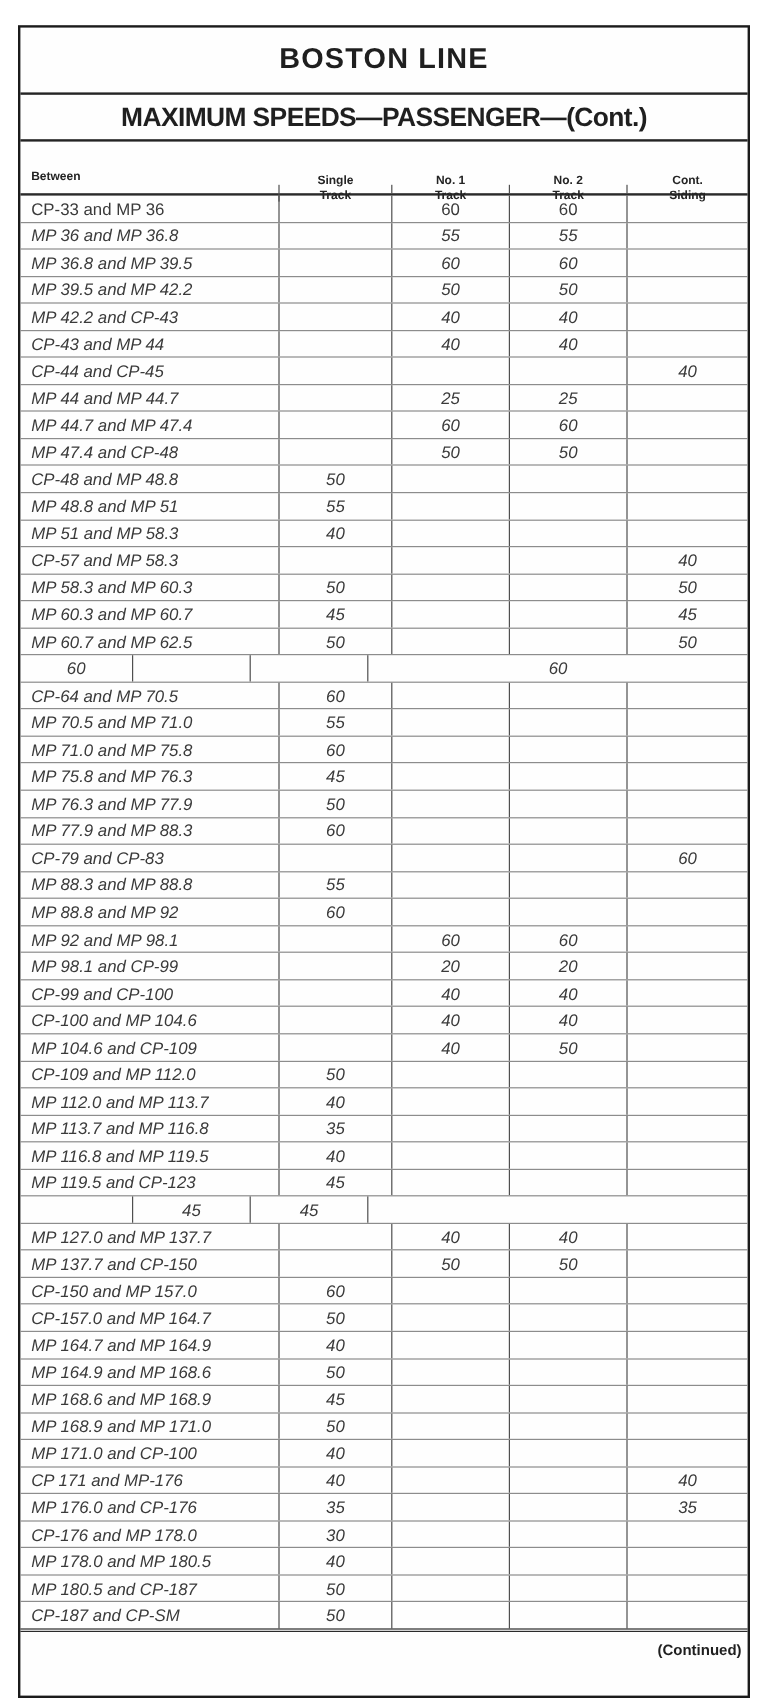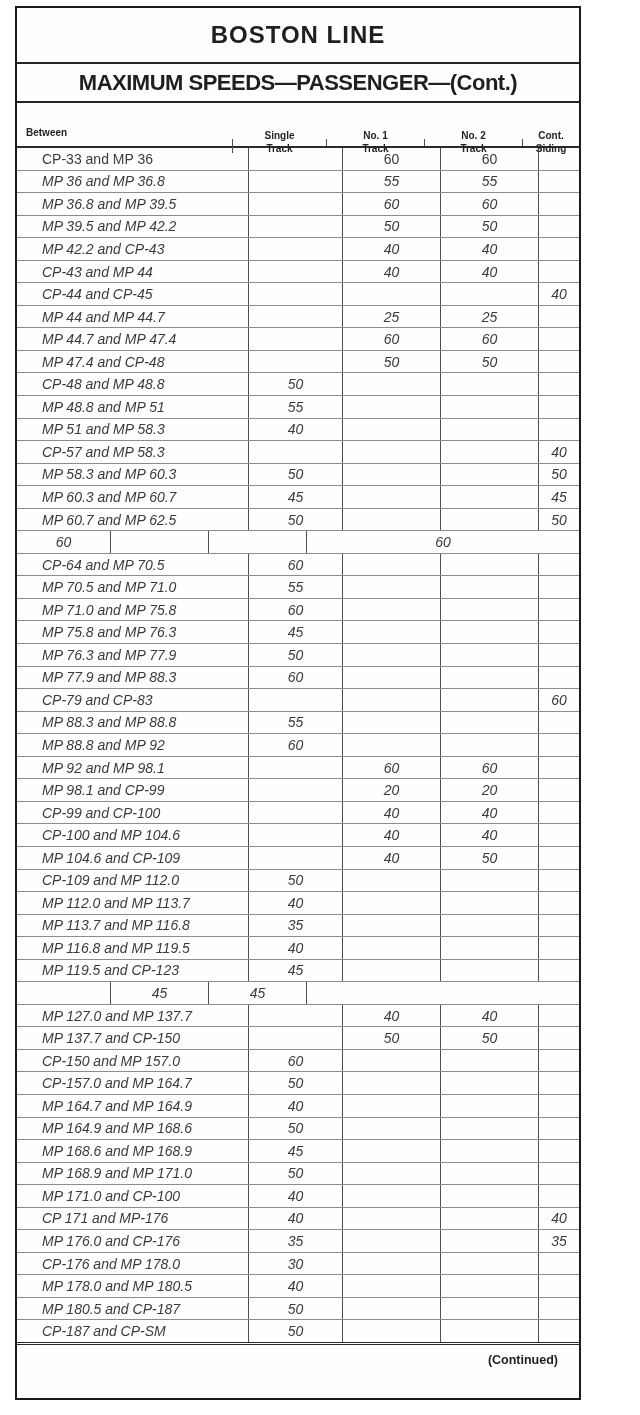--- a/index.html
+++ b/index.html
@@ -7,22 +7,22 @@
     padding: 0;
     background: #ffffff;
     width: 640px;
     height: 1415px;
     font-family: "Liberation Sans", "DejaVu Sans", sans-serif;
     -webkit-font-smoothing: antialiased;
   }
   .doc {
     position: absolute;
     left: 15px;
-    top: 6px;
-    width: 566px;
+    top: 21px;
+    width: 610px;
     height: 1394px;
     box-sizing: border-box;
     border: 2px solid #1b1b1b;
     display: flex;
     flex-direction: column;
     background: #fefefe;
     color: #2e2e2e;
   }
   .title-band {
     height: 54px;
@@ -103,35 +103,34 @@
     justify-content: center;
     font-size: 14px;
     color: #3a3a3a;
     overflow: hidden;
     white-space: nowrap;
   }
   .cell:last-child { border-right: none; }
   .cell.c0 {
     justify-content: flex-start;
     padding-left: 9px;
-    margin-left: 16px;
   }
   .c0 { width: 216px; flex: 0 0 216px; }
   .c1 { width: 94px;  flex: 0 0 94px; }
   .c2 { width: 98px;  flex: 0 0 98px; }
   .c3 { width: 98px;  flex: 0 0 98px; }
   .c4 { flex: 1 1 auto; }
   .footer-band {
     height: 45px;
     flex: 0 0 45px;
     border-top: 3px double #2a2a2a;
     display: flex;
     justify-content: flex-end;
     align-items: flex-start;
-    padding: 8px 21px 0 0;
+    padding: 8px 5px 0 0;
     box-sizing: content-box;
   }
   .footer-band .cont {
     font-size: 12.5px;
     font-weight: bold;
     color: #1f1f1f;
   }
 </style>
 </head>
 <body>

